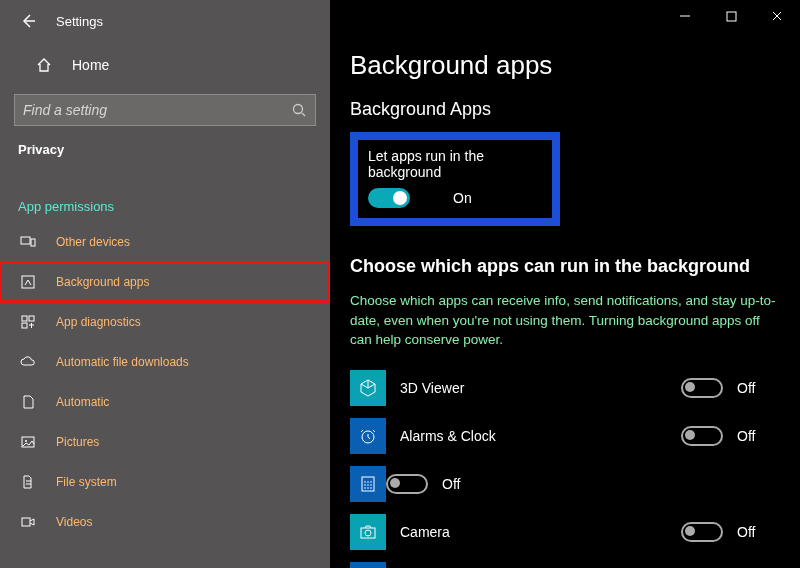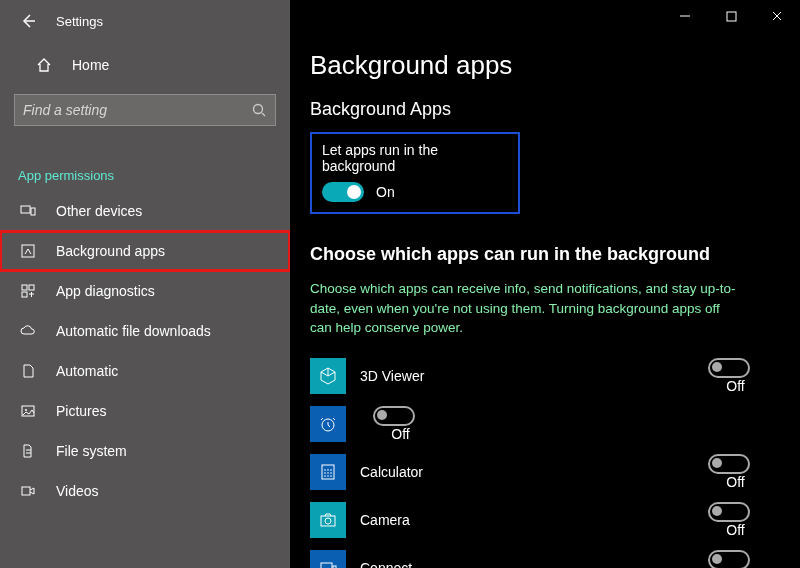--- a/index.html
+++ b/index.html
@@ -1,55 +1,55 @@
 <!DOCTYPE html>
 <html><head>
 <meta charset="utf-8">
 <style>
 * { margin: 0; padding: 0; box-sizing: border-box; font-family: "Segoe UI", sans-serif; }
 body { width: 800px; height: 568px; overflow: hidden; background: #000; color: #fff; display: flex; }
-.sidebar { width: 290px; height: 568px; background: #555353; position: relative; }
+.sidebar { width: 330px; height: 568px; background: #555353; position: relative; }
 .titlebar-row { height: 42px; display: flex; align-items: center; padding-left: 14px; }
 .back-btn { width: 28px; height: 28px; display:flex; align-items:center; justify-content:center; color:#fff; font-size:15px; }
 .app-title { margin-left: 14px; font-size: 13px; color: #fff; }
 .home-row { display:flex; align-items:center; height: 38px; padding-left: 34px; margin-top: 4px; }
 .home-row .icon { width: 20px; display:flex; justify-content:center; }
 .home-row .label { margin-left: 18px; font-size: 14px; color:#fff; }
 .search-wrap { margin: 10px 14px 0 14px; }
 .search-box { width: 100%; height: 32px; background: #6b6868; border:1px solid #8f8c8c; display:flex; align-items:center; padding: 0 8px; }
 .search-box input { flex:1; background:transparent; border:none; outline:none; color:#bef264; font-size:14px; font-style: italic; }
 .search-box input::placeholder { color:#d9d6d6; font-style: italic; }
 .section-title { padding-left: 18px; font-size: 13px; color:#fff; font-weight:600; margin-top: 16px; }
 .section-title.dim { color:#5eead4; font-weight:400; margin-top: 42px; }
 .nav { margin-top: 8px; }
-.nav-item { display:flex; align-items:center; height: 40px; padding-left: 18px; color:#ffffff; font-size:14px; }
+.nav-item { display:flex; align-items:center; height: 40px; padding-left: 18px; color:#fdba74; font-size:12px; }
 .nav-item .icon { width: 20px; display:flex; justify-content:center; }
 .nav-item .label { margin-left: 18px; }
 .nav-item.active { outline: 3px solid #e61717; outline-offset:-2px; }
 .content { flex:1; height:568px; background:#000; position:relative; padding: 10px 24px 0 20px; overflow:hidden; }
 .window-controls { position:absolute; top:0; right:0; display:flex; }
 .window-controls div { width:46px; height:32px; display:flex; align-items:center; justify-content:center; color:#fff; font-size:12px; }
 .page-h1 { font-size: 26px; font-weight: 400; margin-top: 40px; }
 .sub-h { font-size: 18px; font-weight: 400; margin-top: 18px; }
 .sub-h2 { font-size: 18px; font-weight: 700; margin-top: 30px; }
-.master-box { border: 2px solid #1d4ed8; padding: 8px 10px 10px 10px; margin-top: 12px; width: 210px; }
+.master-box { border: 8px solid #1d4ed8; padding: 8px 10px 10px 10px; margin-top: 12px; width: 210px; }
 .master-label { font-size: 14px; }
-.toggle-row { display:flex; align-items:center; margin-top: 8px; }
+.toggle-row { display:flex; align-items:center; margin-top: 8px; gap: 31px; }
 .toggle { width: 42px; height: 20px; border-radius: 10px; position:relative; }
 .toggle.on { background:#0aa9b8; }
 .toggle.on::after { content:""; position:absolute; right:3px; top:3px; width:14px; height:14px; border-radius:50%; background:#fff; }
 .toggle.off { background:#000; border:2px solid #aaa; }
 .toggle.off::after { content:""; position:absolute; left:2px; top:2px; width:10px; height:10px; border-radius:50%; background:#aaa; }
 .toggle-state { margin-left: 12px; font-size:14px; }
 .desc { font-size: 13.5px; color:#86efac; margin-top: 14px; line-height: 1.45; max-width: 430px; }
 .app-list { margin-top: 14px; }
 .app-row { display:flex; align-items:center; height: 48px; }
 .app-icon { width:36px; height:36px; background:#0aa2b3; display:flex; align-items:center; justify-content:center; font-size:16px; color:#fff; }
 .app-name { margin-left: 14px; font-size: 14px; flex:1; }
-.app-toggle-wrap { display:flex; align-items:center; width: 95px; flex-direction: column; }
+.app-toggle-wrap { display:flex; align-items:center; width: 95px; }
 .app-toggle-wrap .toggle-state { margin-left: 14px; }
 svg { display:block; }
 </style>
 </head>
 <body>
 
 <div class="sidebar">
   <div class="titlebar-row">
     <div class="back-btn">
       <svg width="16" height="16" viewBox="0 0 16 16">
@@ -74,20 +74,21 @@
       <input placeholder="Find a setting" style="">
       <span>
         <svg width="16" height="16" viewBox="0 0 16 16">
             <circle cx="7" cy="7" r="4.5" stroke="#cfcccc" stroke-width="1.3" fill="none"></circle>
             <path d="M11 11 L14 14" stroke="#cfcccc" stroke-width="1.3"></path>
           </svg>
       </span>
     </div>
   </div>
 
+  <div class="section-title">Privacy</div>
   <div class="section-title dim">App permissions</div>
 
   <div class="nav" id="nav">
       <div class="nav-item">
         <span class="icon">
           <svg width="16" height="16" viewBox="0 0 16 16">
             <rect x="1" y="3" width="9" height="7" stroke="#fff" fill="none"></rect>
             <rect x="11" y="5" width="4" height="7" stroke="#fff" fill="none"></rect>
           </svg>
         </span>
@@ -208,41 +209,41 @@
           <div class="toggle-state">Off</div>
         </div>
       </div>
       <div class="app-row">
         <div class="app-icon" style="background:#0a5fb3">
           <svg width="20" height="20" viewBox="0 0 20 20">
             <circle cx="10" cy="11" r="6" stroke="#fff" fill="none"></circle>
             <path d="M10 8v3l2 2M5 4l-2 2M15 4l2 2" stroke="#fff" fill="none"></path>
           </svg>
         </div>
+        <div class="app-name">Alarms &amp; Clock</div>
         <div class="app-toggle-wrap">
           <div class="toggle off"></div>
           <div class="toggle-state">Off</div>
         </div>
       </div>
       <div class="app-row">
         <div class="app-icon" style="background:#0a5fb3">
           <svg width="20" height="20" viewBox="0 0 20 20">
             <rect x="4" y="3" width="12" height="14" stroke="#fff" fill="none"></rect>
             <circle cx="7" cy="8" r="0.8" fill="#fff"></circle>
             <circle cx="10" cy="8" r="0.8" fill="#fff"></circle>
             <circle cx="13" cy="8" r="0.8" fill="#fff"></circle>
             <circle cx="7" cy="11" r="0.8" fill="#fff"></circle>
             <circle cx="10" cy="11" r="0.8" fill="#fff"></circle>
             <circle cx="13" cy="11" r="0.8" fill="#fff"></circle>
             <circle cx="7" cy="14" r="0.8" fill="#fff"></circle>
             <circle cx="10" cy="14" r="0.8" fill="#fff"></circle>
             <circle cx="13" cy="14" r="0.8" fill="#fff"></circle>
           </svg>
         </div>
-        <div class="app-name">Calculator</div>
         <div class="app-toggle-wrap">
           <div class="toggle off"></div>
           <div class="toggle-state">Off</div>
         </div>
       </div>
       <div class="app-row">
         <div class="app-icon" style="background:#0aa2b3">
           <svg width="20" height="20" viewBox="0 0 20 20">
             <rect x="3" y="6" width="14" height="10" stroke="#fff" fill="none"></rect>
             <circle cx="10" cy="11" r="3" stroke="#fff" fill="none"></circle>

